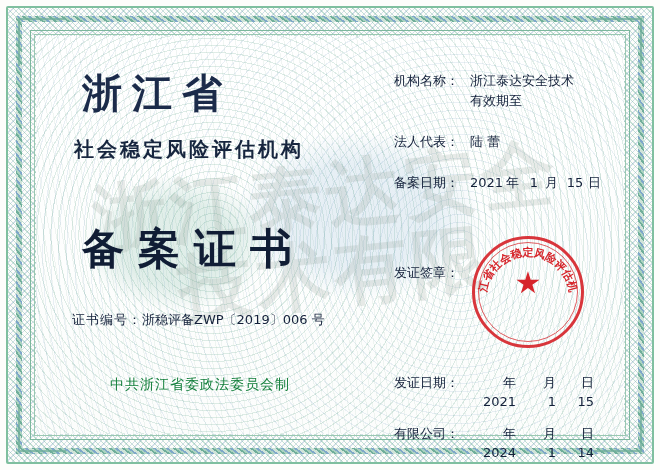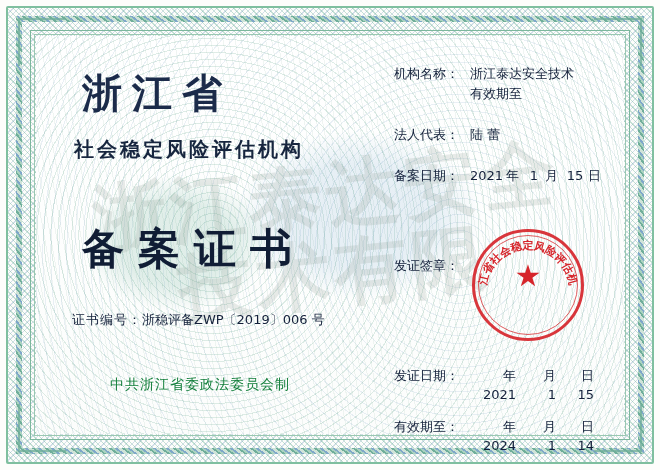--- a/index.html
+++ b/index.html
@@ -97,21 +97,21 @@
     left: 36px; top: 36px; right: 36px; bottom: 36px;
     display: flex;
   }
   .left-col {
     width: 358px;
     position: relative;
   }
   .right-col {
     flex: 1;
     position: relative;
-    padding-top: 28px;
+    padding-top: 35px;
   }
 
   .title-main {
     position: absolute;
     left: 46px;
     top: 30px;
     font-size: 40px;
     font-weight: bold;
     letter-spacing: 10px;
     color: #1b2b4a;
@@ -361,21 +361,21 @@
           <span class="d">日</span>
         </div>
         <div class="nums">
           <span class="pad"></span>
           <span class="y">2021</span>
           <span class="m">1</span>
           <span class="d">15</span>
         </div>
 
         <div class="hdr">
-          <div class="lbl">有效期至：</div>
+          <div class="lbl">有限公司：</div>
           <span class="y">年</span>
           <span class="m">月</span>
           <span class="d">日</span>
         </div>
         <div class="nums">
           <span class="pad"></span>
           <span class="y">2024</span>
           <span class="m">1</span>
           <span class="d">14</span>
         </div>

